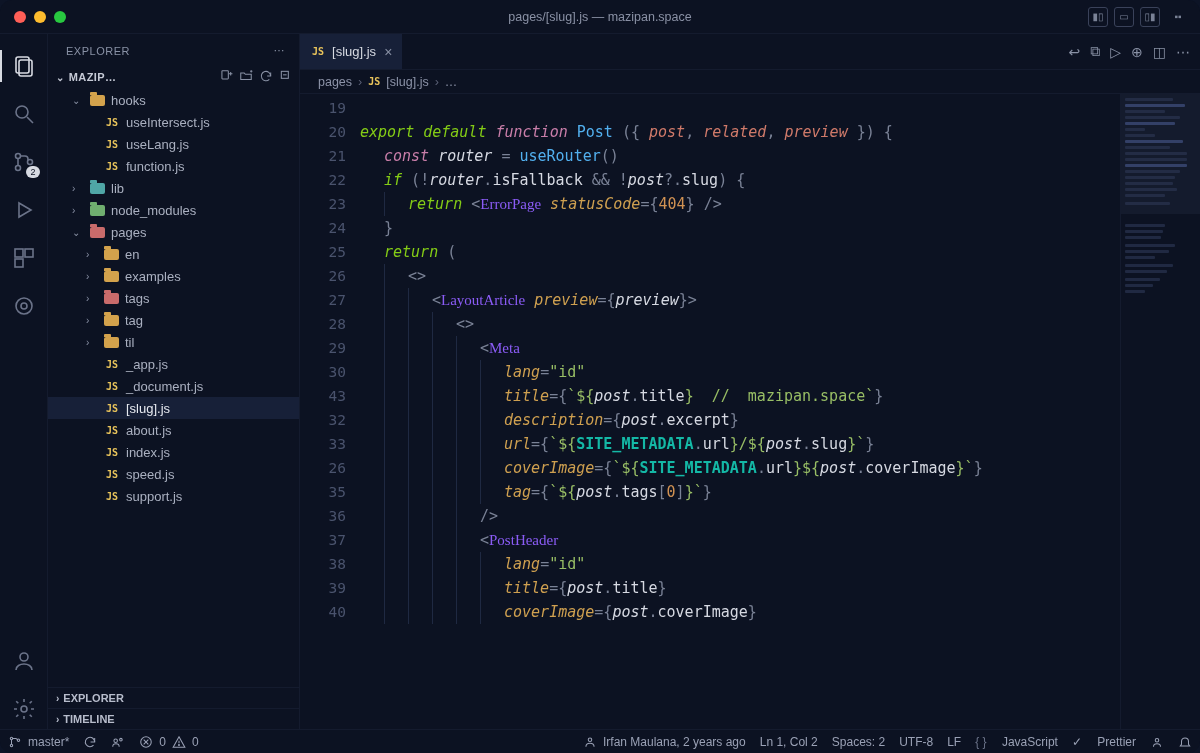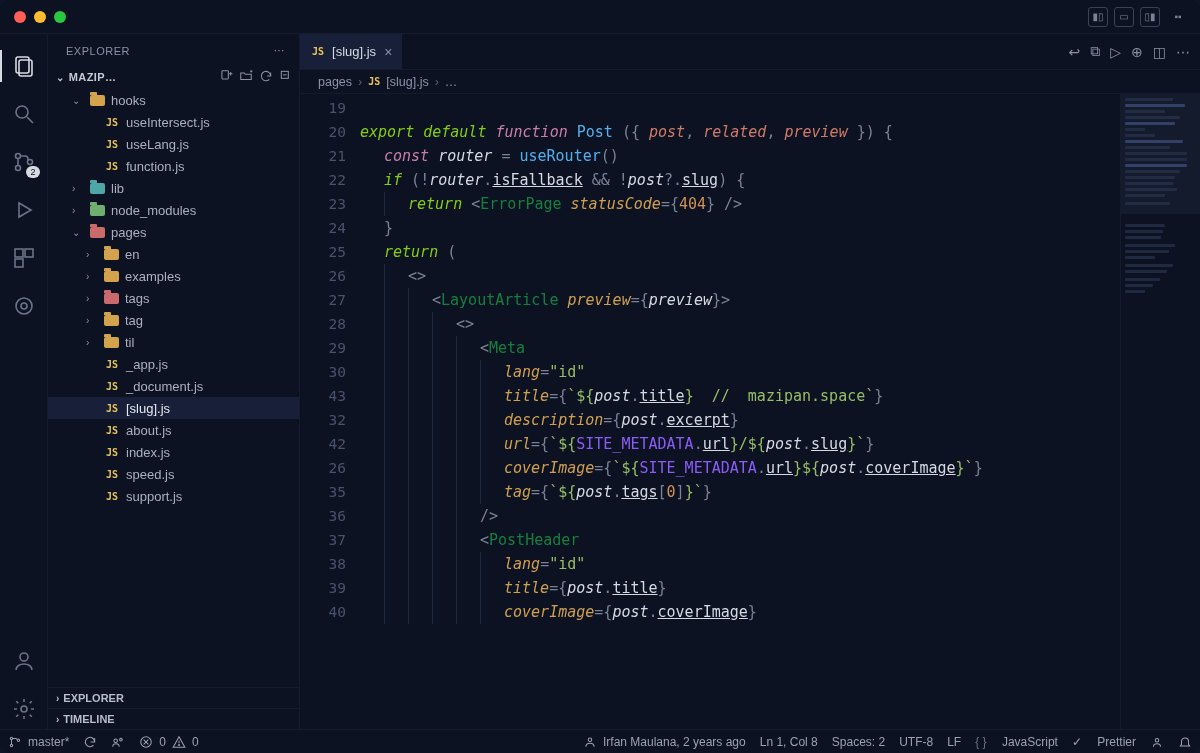--- a/index.html
+++ b/index.html
@@ -158,28 +158,28 @@
     font-size:15px; line-height:24px; white-space:pre;
     overflow:hidden; color:#c6cad6;
   }
   .code .l { height:24px; display:flex; }
   .code .indent { border-left:1px solid #1f2942; display:inline-block; width:24px; height:24px; flex-shrink:0;}
   .code .indent.first { border-left:none;}
   
   .kw { color:#84cc16; font-style:italic;}
   .kw2 { color:#c97ea9; font-style:italic;}
   .fn { color:#52b0ef;}
-  .type { color:#8b5cf6;}
+  .type { color:#14b8a6;font-weight:bold;}
   .var { color:#d6d9e2; font-style:italic;}
-  .prop { color:#d6d9e2;text-decoration:underline;}
+  .prop { color:#d6d9e2;}
   .attr { color:#cfa050; font-style:italic;}
   .str { color:#98be65;}
   .num { color:#d19253;}
   .pun { color:#7a8296;}
-  .jsxc { color:#15803d;}
+  .jsxc { color:#8b5cf6;font-family:Liberation Serif, serif;}
   .tmpl { color:#98be65;}
   .param { color:#d07a6a; font-style:italic;}
   .minimap {
     width:80px; background:#0c1222;
     position:relative; overflow:hidden;
     border-left:1px solid #141b2e;
   }
   .minimap .blk { position:absolute; left:4px; right:10px; border-radius:1px; background:#2a3350; opacity:.7;}
   .minimap .hl { background:#405080;}
   .minimap-viewport { position:absolute; left:0; right:0; background:rgba(120,140,180,.08); }
@@ -197,20 +197,21 @@
 <body>
 
 <div class="window">
 
   <div class="titlebar">
     <div class="traffic-lights">
       <div class="tl red"></div>
       <div class="tl yellow"></div>
       <div class="tl green"></div>
     </div>
+    <div class="title-center">pages/[slug].js — mazipan.space</div>
     <div class="title-right">
       <span class="ico">▮▯</span>
       <span class="ico">▭</span>
       <span class="ico">▯▮</span>
       <span class="ico noborder">▪▪</span>
     </div>
   </div>
 
   <div class="body">
 
@@ -439,21 +440,21 @@
             <div>23</div>
             <div>24</div>
             <div>25</div>
             <div>26</div>
             <div>27</div>
             <div>28</div>
             <div>29</div>
             <div>30</div>
             <div>43</div>
             <div>32</div>
-            <div>42</div>
+            <div>33</div>
             <div>26</div>
             <div>35</div>
             <div>36</div>
             <div>37</div>
             <div>38</div>
             <div>39</div>
             <div>40</div>
           </div>
         <div class="code" id="code"><div class="l"><span></span></div><div class="l"><span><span class="kw">export</span> <span class="kw">default</span> <span class="kw2">function</span> <span class="fn">Post</span> <span class="pun">({</span> <span class="param">post</span><span class="pun">,</span> <span class="param">related</span><span class="pun">,</span> <span class="param">preview</span> <span class="pun">}) {</span></span></div><div class="l"><span class="indent first"></span><span><span class="kw2">const</span> <span class="var">router</span> <span class="pun">=</span> <span class="fn">useRouter</span><span class="pun">()</span></span></div><div class="l"><span class="indent first"></span><span><span class="kw">if</span> <span class="pun">(</span><span class="pun">!</span><span class="var">router</span><span class="pun">.</span><span class="prop">isFallback</span> <span class="pun">&amp;&amp;</span> <span class="pun">!</span><span class="var">post</span><span class="pun">?.</span><span class="prop">slug</span><span class="pun">) {</span></span></div><div class="l"><span class="indent first"></span><span class="indent"></span><span><span class="kw">return</span> <span class="pun">&lt;</span><span class="jsxc">ErrorPage</span> <span class="attr">statusCode</span><span class="pun">={</span><span class="num">404</span><span class="pun">}</span> <span class="pun">/&gt;</span></span></div><div class="l"><span class="indent first"></span><span><span class="pun">}</span></span></div><div class="l"><span class="indent first"></span><span><span class="kw">return</span> <span class="pun">(</span></span></div><div class="l"><span class="indent first"></span><span class="indent"></span><span><span class="pun">&lt;&gt;</span></span></div><div class="l"><span class="indent first"></span><span class="indent"></span><span class="indent"></span><span><span class="pun">&lt;</span><span class="jsxc">LayoutArticle</span> <span class="attr">preview</span><span class="pun">={</span><span class="var">preview</span><span class="pun">}&gt;</span></span></div><div class="l"><span class="indent first"></span><span class="indent"></span><span class="indent"></span><span class="indent"></span><span><span class="pun">&lt;&gt;</span></span></div><div class="l"><span class="indent first"></span><span class="indent"></span><span class="indent"></span><span class="indent"></span><span class="indent"></span><span><span class="pun">&lt;</span><span class="jsxc">Meta</span></span></div><div class="l"><span class="indent first"></span><span class="indent"></span><span class="indent"></span><span class="indent"></span><span class="indent"></span><span class="indent"></span><span><span class="attr">lang</span><span class="pun">=</span><span class="str">"id"</span></span></div><div class="l"><span class="indent first"></span><span class="indent"></span><span class="indent"></span><span class="indent"></span><span class="indent"></span><span class="indent"></span><span><span class="attr">title</span><span class="pun">={</span><span class="tmpl">`${</span><span class="var">post</span><span class="pun">.</span><span class="prop">title</span><span class="tmpl">}  //  mazipan.space`</span><span class="pun">}</span></span></div><div class="l"><span class="indent first"></span><span class="indent"></span><span class="indent"></span><span class="indent"></span><span class="indent"></span><span class="indent"></span><span><span class="attr">description</span><span class="pun">={</span><span class="var">post</span><span class="pun">.</span><span class="prop">excerpt</span><span class="pun">}</span></span></div><div class="l"><span class="indent first"></span><span class="indent"></span><span class="indent"></span><span class="indent"></span><span class="indent"></span><span class="indent"></span><span><span class="attr">url</span><span class="pun">={</span><span class="tmpl">`${</span><span class="type">SITE_METADATA</span><span class="pun">.</span><span class="prop">url</span><span class="tmpl">}/${</span><span class="var">post</span><span class="pun">.</span><span class="prop">slug</span><span class="tmpl">}`</span><span class="pun">}</span></span></div><div class="l"><span class="indent first"></span><span class="indent"></span><span class="indent"></span><span class="indent"></span><span class="indent"></span><span class="indent"></span><span><span class="attr">coverImage</span><span class="pun">={</span><span class="tmpl">`${</span><span class="type">SITE_METADATA</span><span class="pun">.</span><span class="prop">url</span><span class="tmpl">}${</span><span class="var">post</span><span class="pun">.</span><span class="prop">coverImage</span><span class="tmpl">}`</span><span class="pun">}</span></span></div><div class="l"><span class="indent first"></span><span class="indent"></span><span class="indent"></span><span class="indent"></span><span class="indent"></span><span class="indent"></span><span><span class="attr">tag</span><span class="pun">={</span><span class="tmpl">`${</span><span class="var">post</span><span class="pun">.</span><span class="prop">tags</span><span class="pun">[</span><span class="num">0</span><span class="pun">]</span><span class="tmpl">}`</span><span class="pun">}</span></span></div><div class="l"><span class="indent first"></span><span class="indent"></span><span class="indent"></span><span class="indent"></span><span class="indent"></span><span><span class="pun">/&gt;</span></span></div><div class="l"><span class="indent first"></span><span class="indent"></span><span class="indent"></span><span class="indent"></span><span class="indent"></span><span><span class="pun">&lt;</span><span class="jsxc">PostHeader</span></span></div><div class="l"><span class="indent first"></span><span class="indent"></span><span class="indent"></span><span class="indent"></span><span class="indent"></span><span class="indent"></span><span><span class="attr">lang</span><span class="pun">=</span><span class="str">"id"</span></span></div><div class="l"><span class="indent first"></span><span class="indent"></span><span class="indent"></span><span class="indent"></span><span class="indent"></span><span class="indent"></span><span><span class="attr">title</span><span class="pun">={</span><span class="var">post</span><span class="pun">.</span><span class="prop">title</span><span class="pun">}</span></span></div><div class="l"><span class="indent first"></span><span class="indent"></span><span class="indent"></span><span class="indent"></span><span class="indent"></span><span class="indent"></span><span><span class="attr">coverImage</span><span class="pun">={</span><span class="var">post</span><span class="pun">.</span><span class="prop">coverImage</span><span class="pun">}</span></span></div></div>
         <div class="minimap">
@@ -531,21 +532,21 @@
     </div>
     <div class="spacer"></div>
     <div class="grp">
       <svg viewBox="0 0 24 24" fill="none" stroke="currentColor" stroke-width="1.8">
           <circle cx="12" cy="8" r="3"></circle>
           <path d="M5 20c0-4 3-6 7-6s7 2 7 6"></path>
         </svg>
       <span>Irfan Maulana, 2 years ago</span>
     </div>
     <div class="grp">
-        <span>Ln 1, Col 8</span>
+        <span>Ln 1, Col 2</span>
       </div>
     <div class="grp">
         <span>Spaces: 2</span>
       </div>
     <div class="grp">
         <span>UTF-8</span>
       </div>
     <div class="grp">
         <span>LF</span>
       </div>

